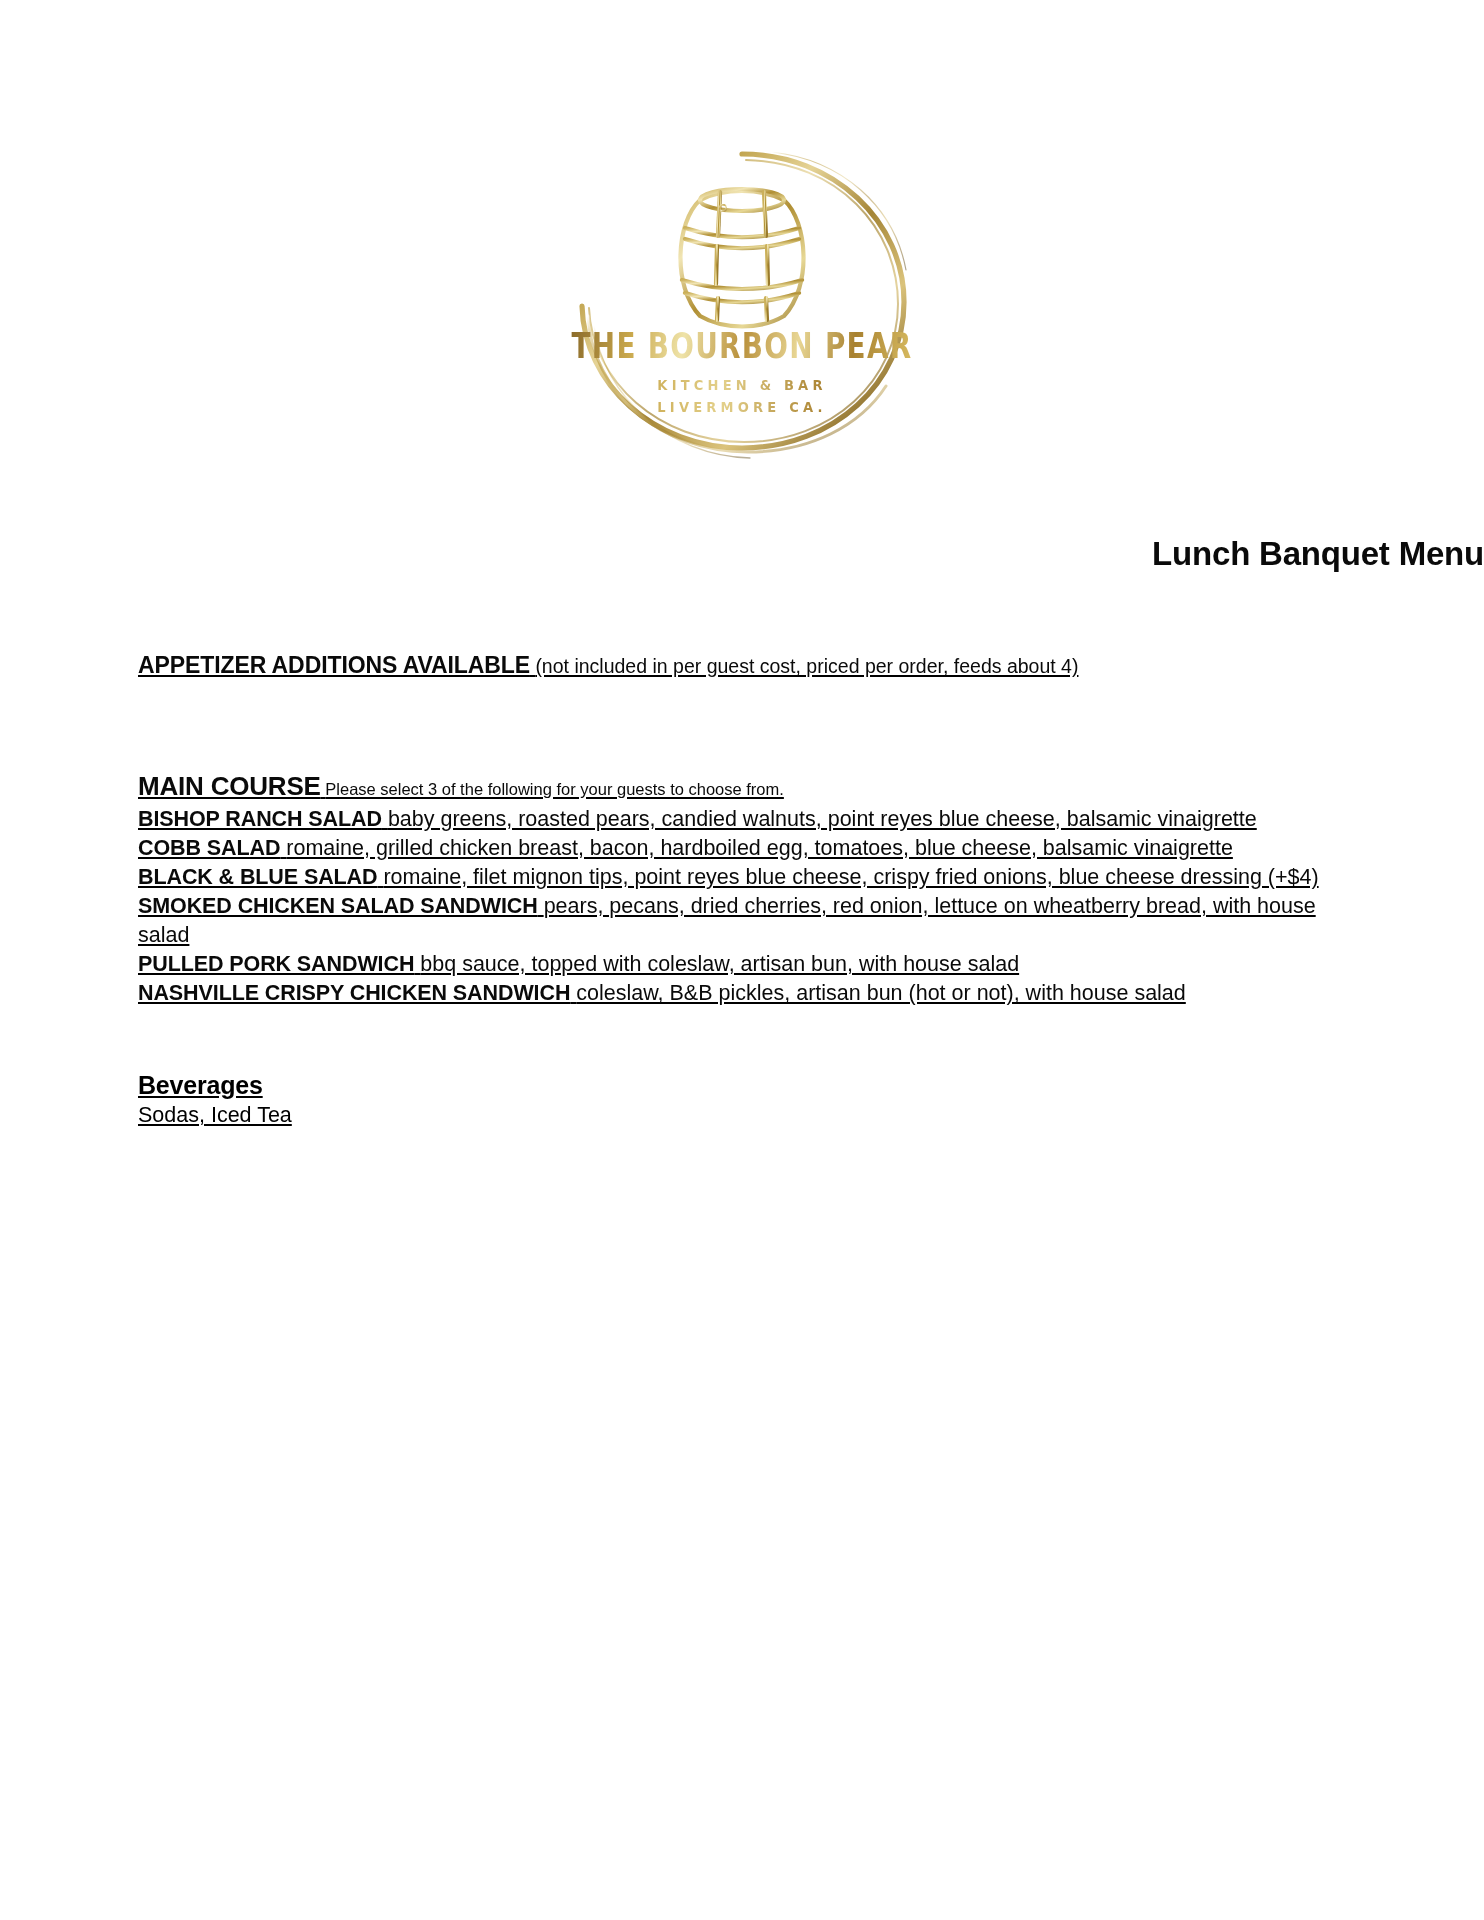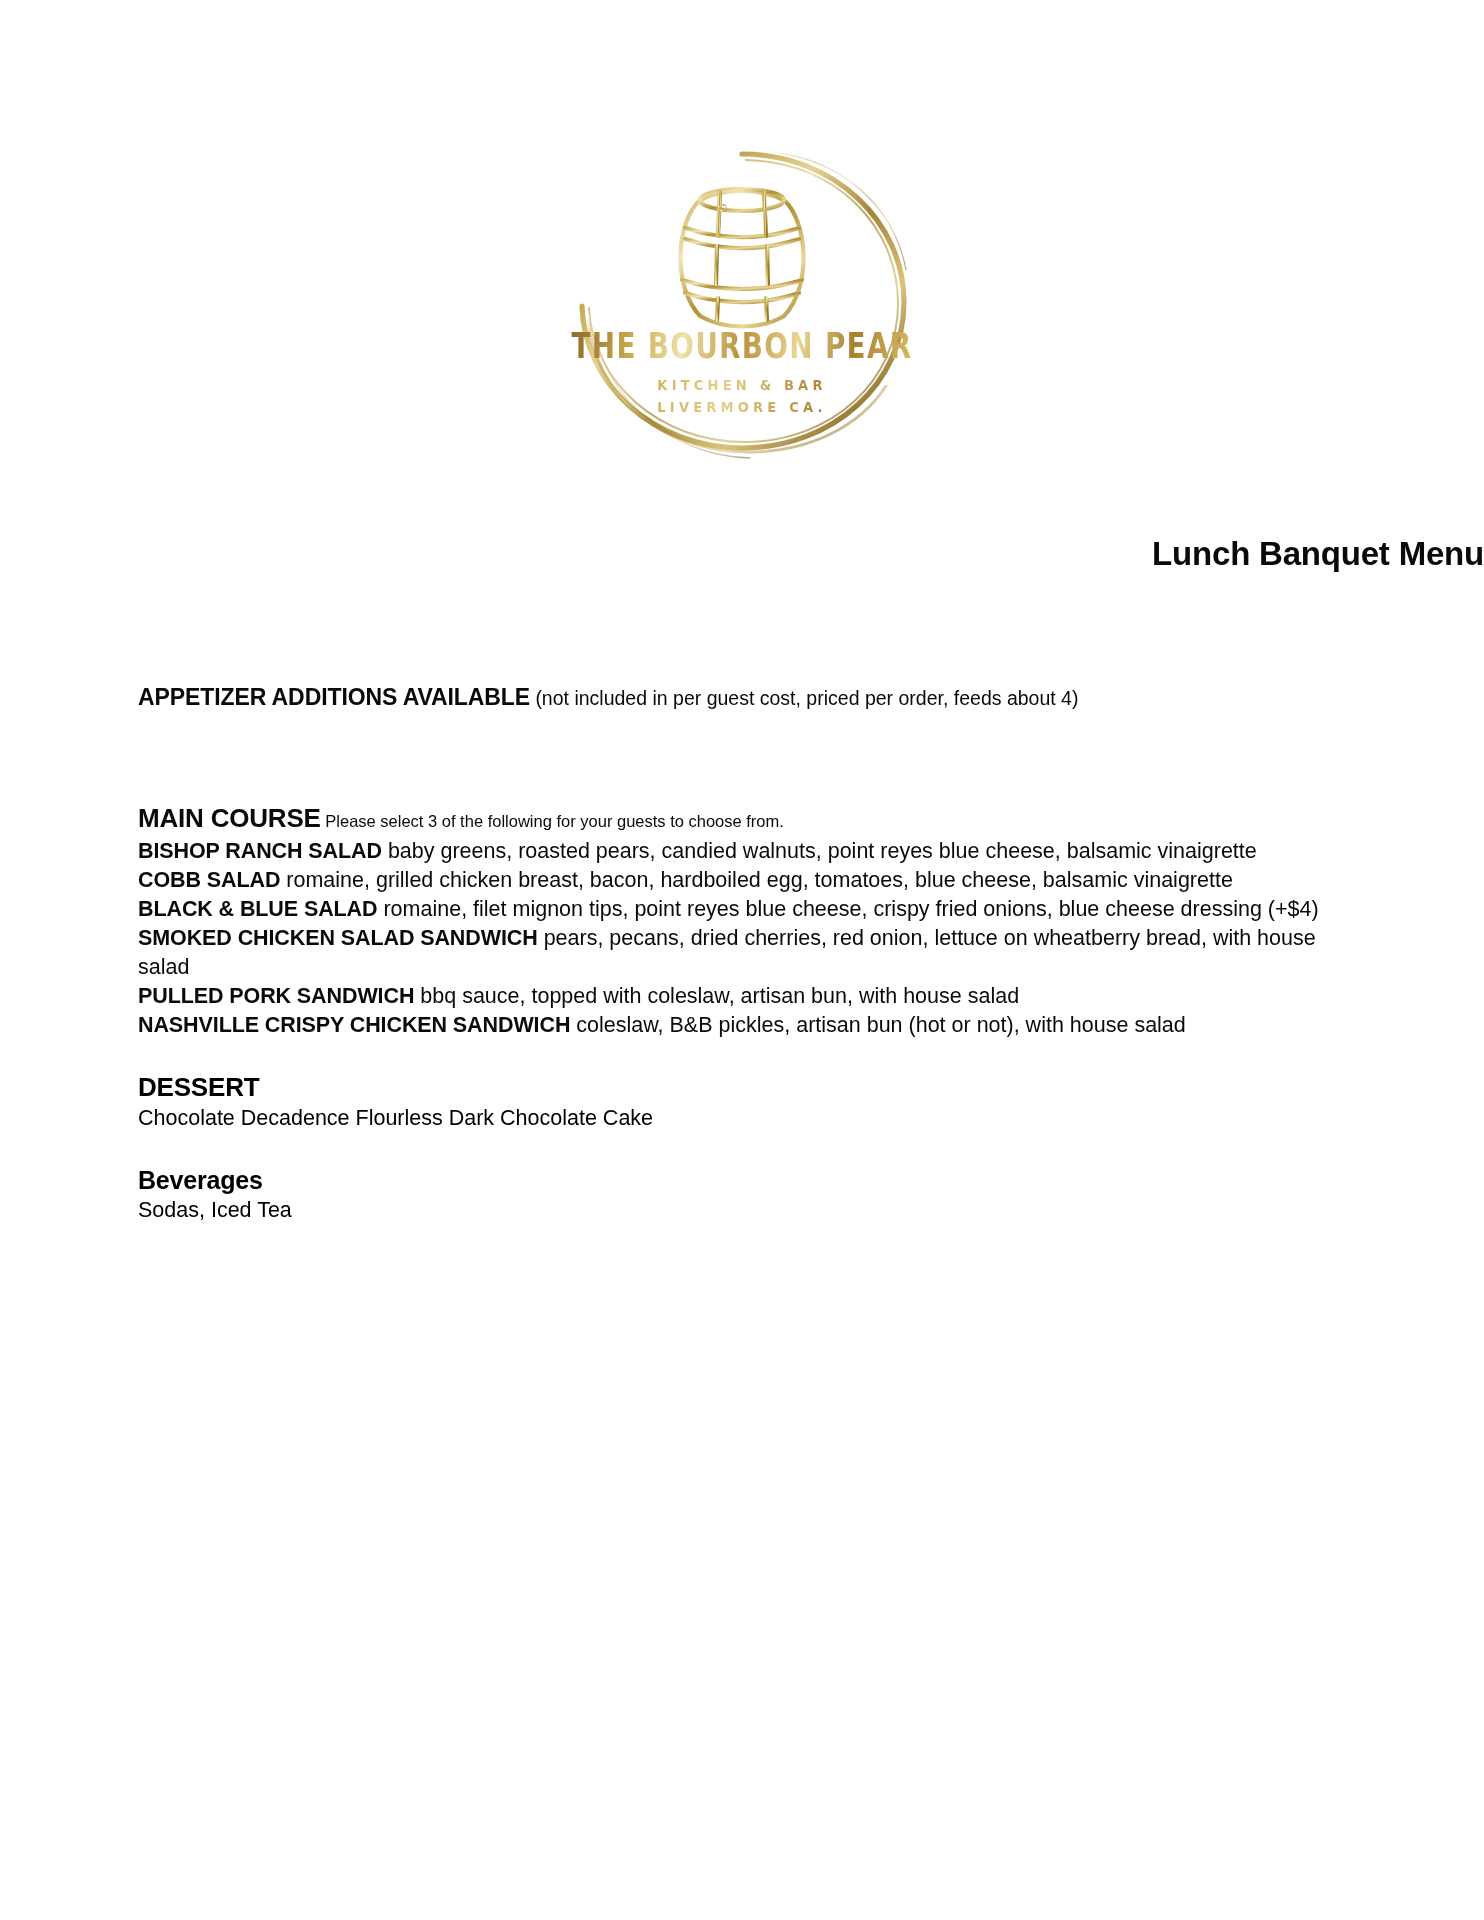--- a/index.html
+++ b/index.html
@@ -102,21 +102,22 @@
     font-weight: bold;
     letter-spacing: -0.2px;
     color: #0a0a0a;
   }
 
   
   .content {
     position: absolute;
     left: 138px;
     right: 120px;
-    top: 682px;
+    top: 650px;
+    text-decoration: underline;
   }
 
   .section-line {
     font-size: 21.5px;
     line-height: 1.36;
     color: #0a0a0a;
   }
   .hdr {
     font-weight: bold;
     font-size: 23px;
@@ -302,24 +303,20 @@
         <span class="desc">bbq sauce, topped with coleslaw, artisan bun, with house salad</span>
       </p>
       <p class="menu-line">
         <span class="menu-name">NASHVILLE CRISPY CHICKEN SANDWICH</span>
         <span class="desc">coleslaw, B&amp;B pickles, artisan bun (hot or not), with house salad</span>
       </p>
     </div>
 
     <div class="gap-md"></div>
 
-    <div>
-      <div class="block-head">DESSERT</div>
-      <div class="block-body">Chocolate Decadence Flourless Dark Chocolate Cake</div>
-    </div>
 
     <div class="gap-md"></div>
 
     <div>
       <div class="block-head-sm">Beverages</div>
       <div class="block-body">Sodas, Iced Tea</div>
     </div>
 
   </div>
 

